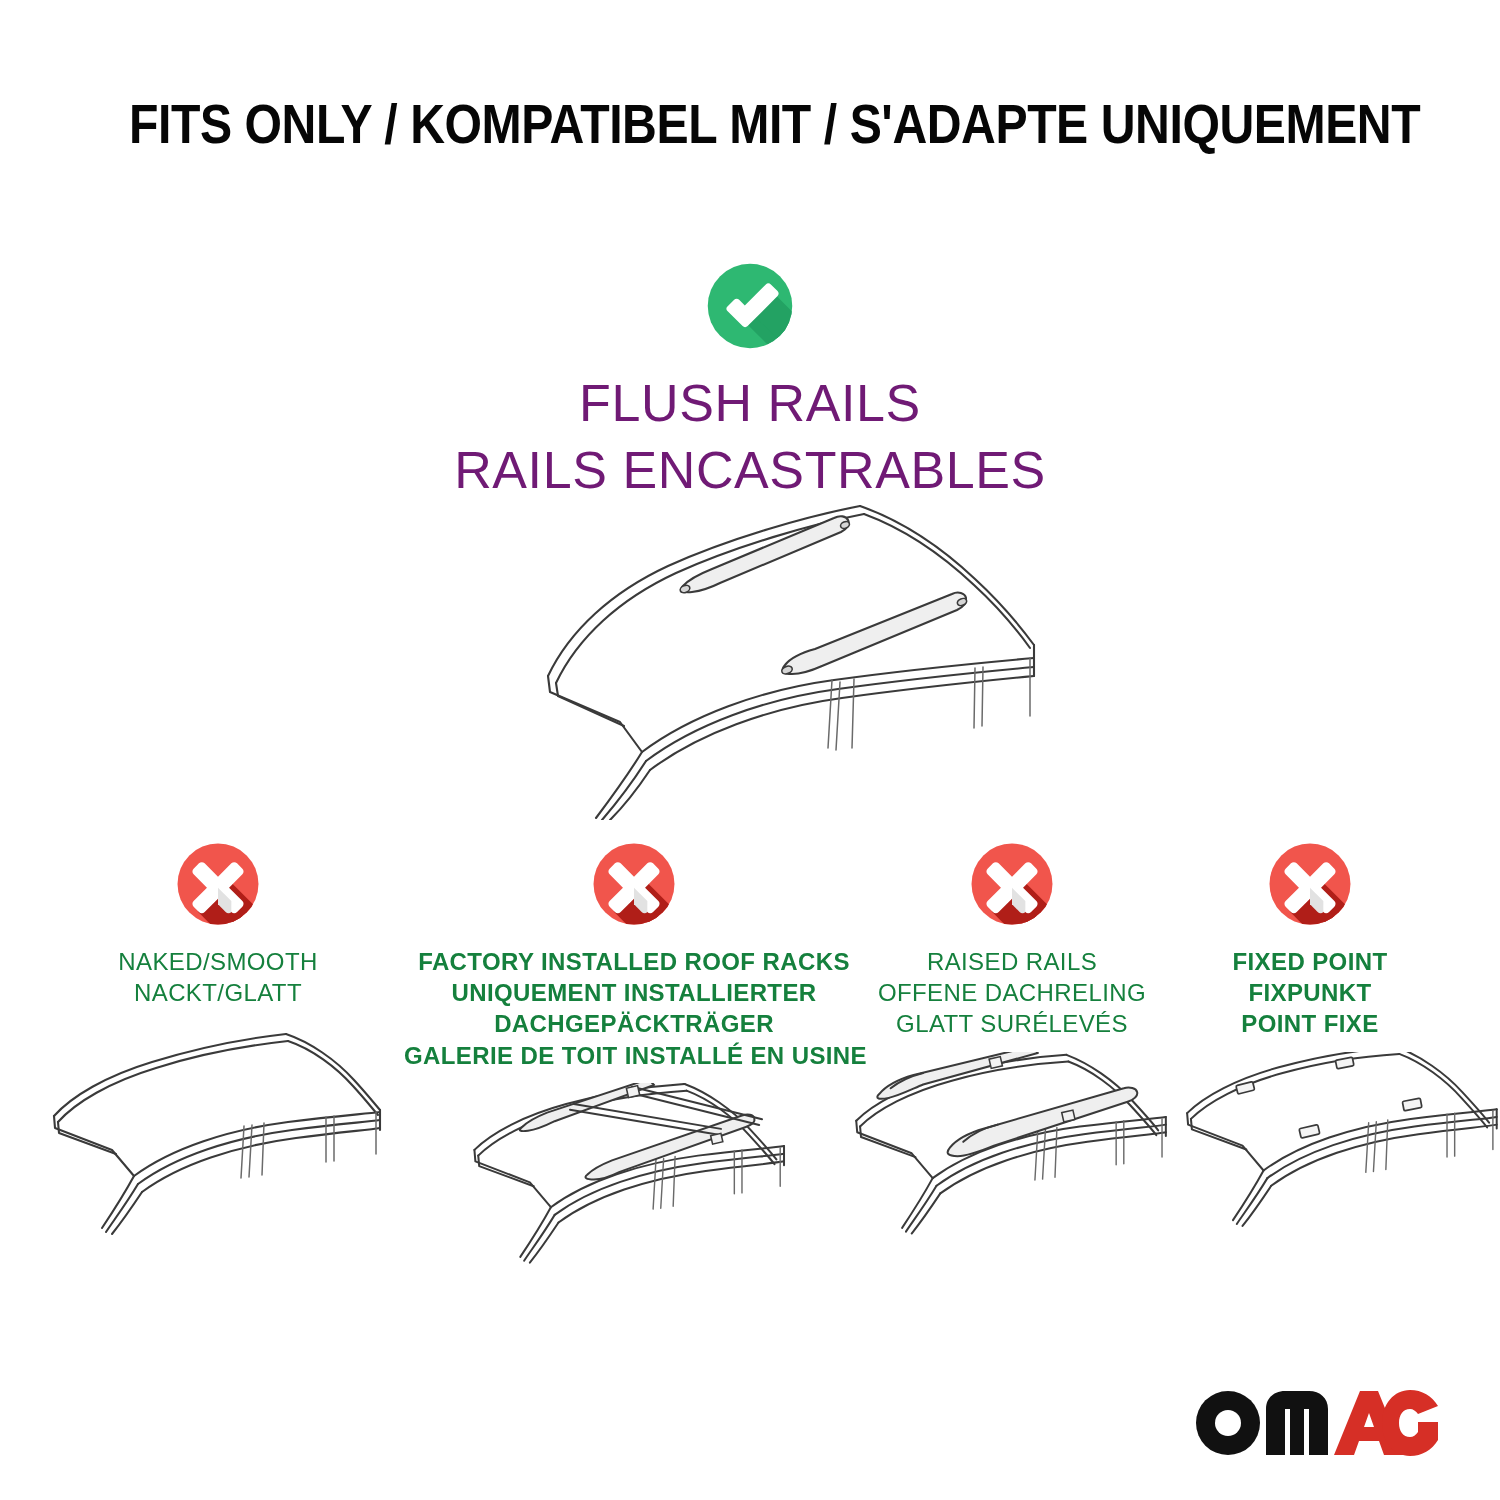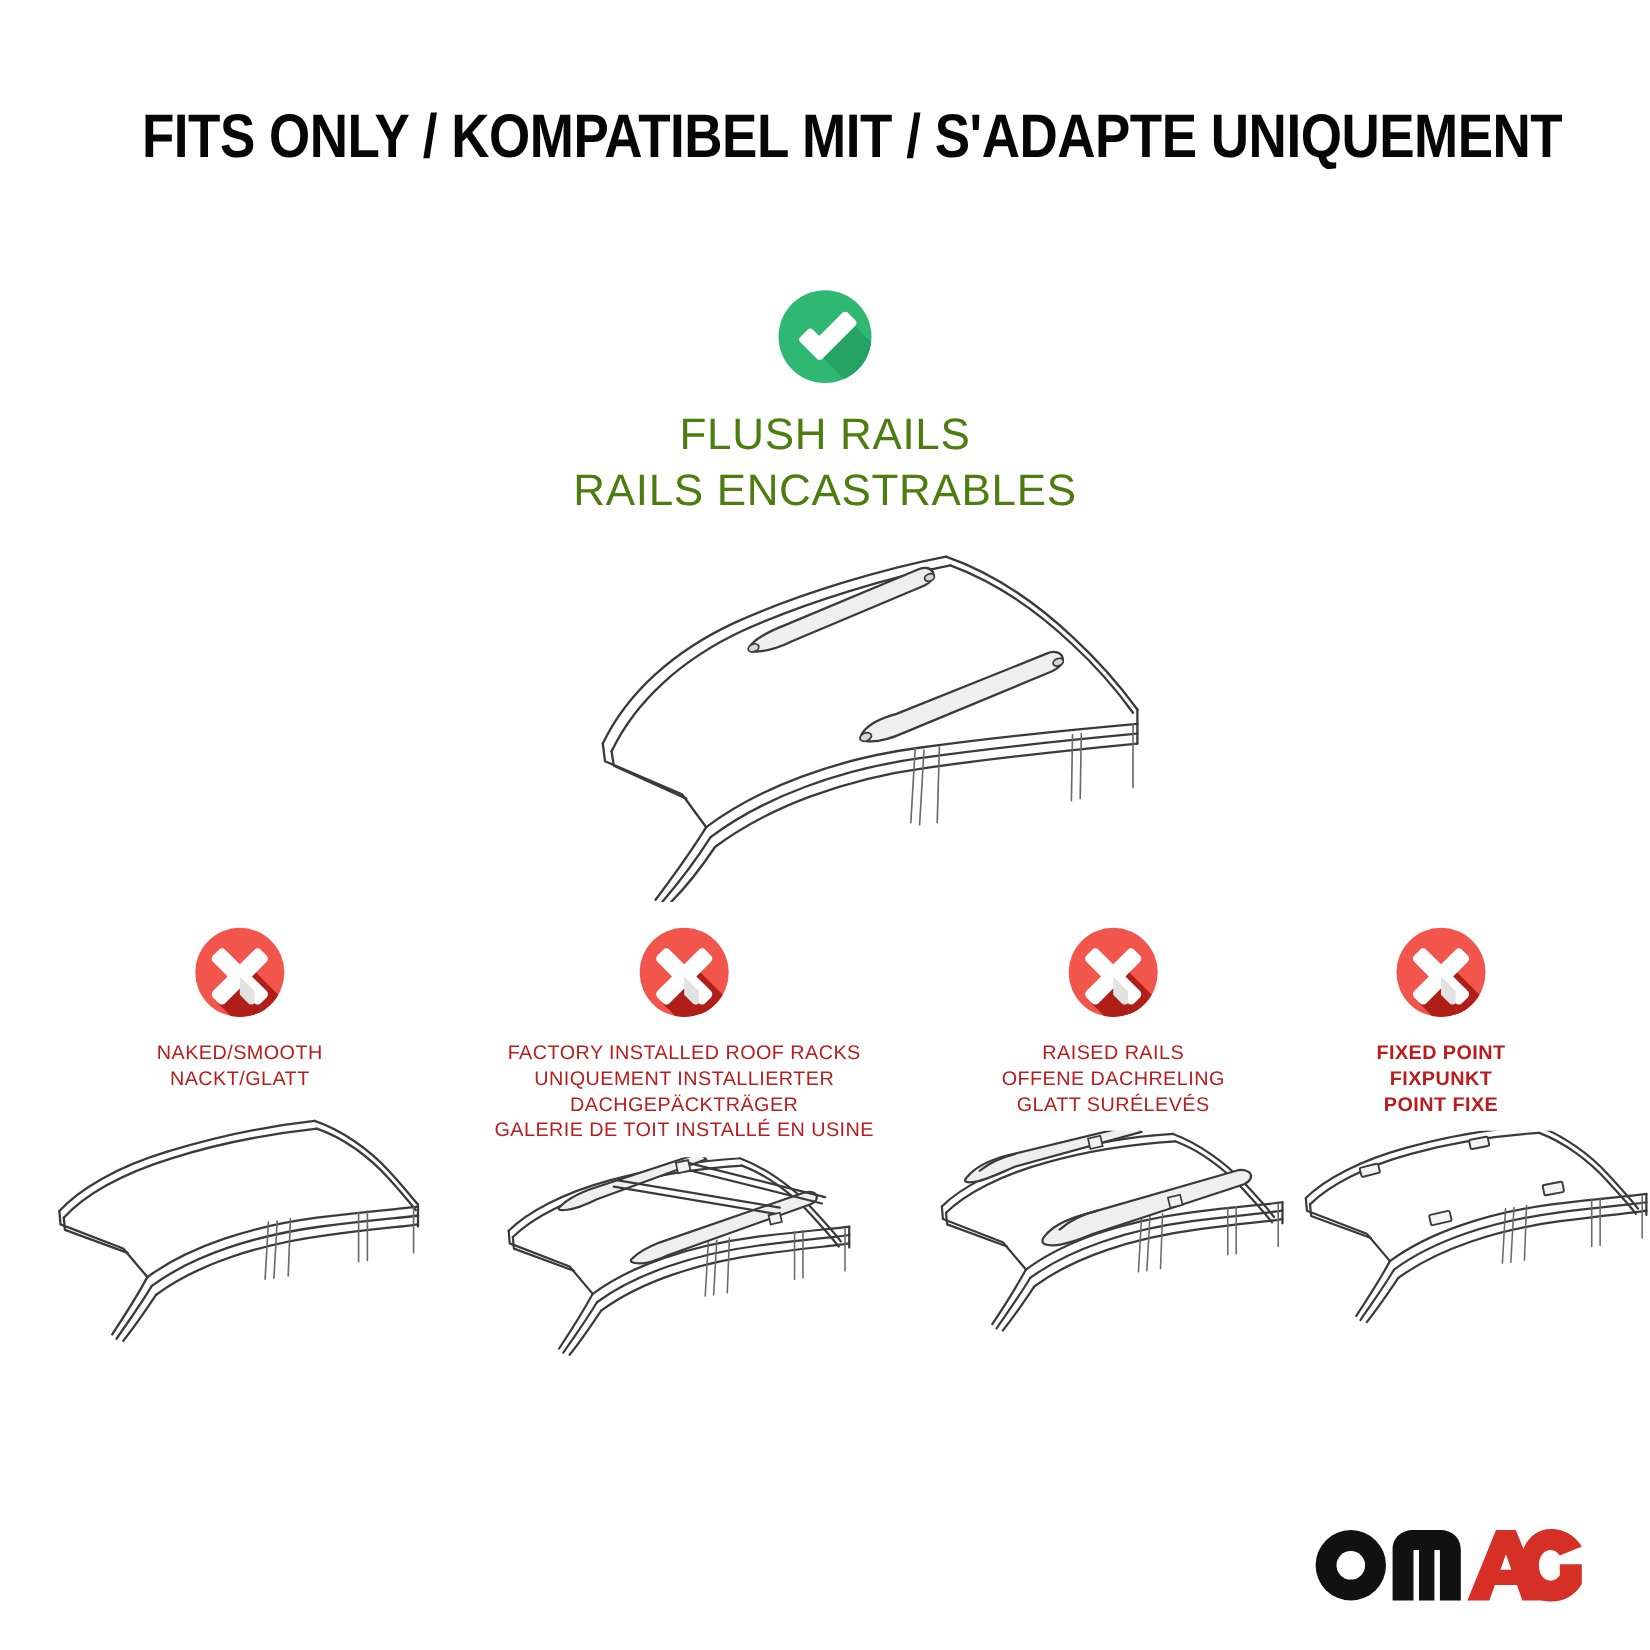--- a/index.html
+++ b/index.html
@@ -46,25 +46,25 @@
     text-align: center;
   }
   .badge {
     width: 96px;
     height: 96px;
     display: inline-block;
     vertical-align: top;
   }
   .approved-labels {
     margin-top: 16px;
-    font-size: 40px;
+    font-size: 52px;
     line-height: 1.28;
     letter-spacing: 0.6px;
     font-weight: 400;
-    color: #4d7c0f;
+    color: #701a75;
   }
   .approved-labels div { white-space: nowrap; }
 
   .hero-art {
     position: absolute;
     top: 480px;
     left: 430px;
     width: 640px;
     height: 340px;
   }
@@ -76,32 +76,32 @@
     left: 0;
     width: 1500px;
     height: 470px;
   }
   .col {
     position: absolute;
     top: 0;
     text-align: center;
   }
   .col-0 { left: 48px;   width: 340px; }
-  .col-1 { left: 392px;  width: 460px; }
+  .col-1 { left: 404px;  width: 460px; font-weight: bold; }
   .col-2 { left: 832px;  width: 360px; }
   .col-3 { left: 1170px; width: 280px; font-weight: bold; }
 
   .col .badge-wrap { height: 108px; }
   .col .badge { width: 92px; height: 92px; }
 
   .col-labels {
-    font-size: 18px;
+    font-size: 24px;
     line-height: 1.30;
     letter-spacing: 0.4px;
-    color: #b91c1c;
+    color: #15803d;
   }
   .col-labels div { white-space: nowrap; }
 
   .col-art {
     margin-top: 12px;
     height: 230px;
   }
   .col-art svg { display: block; margin: 0 auto; }
 
   

